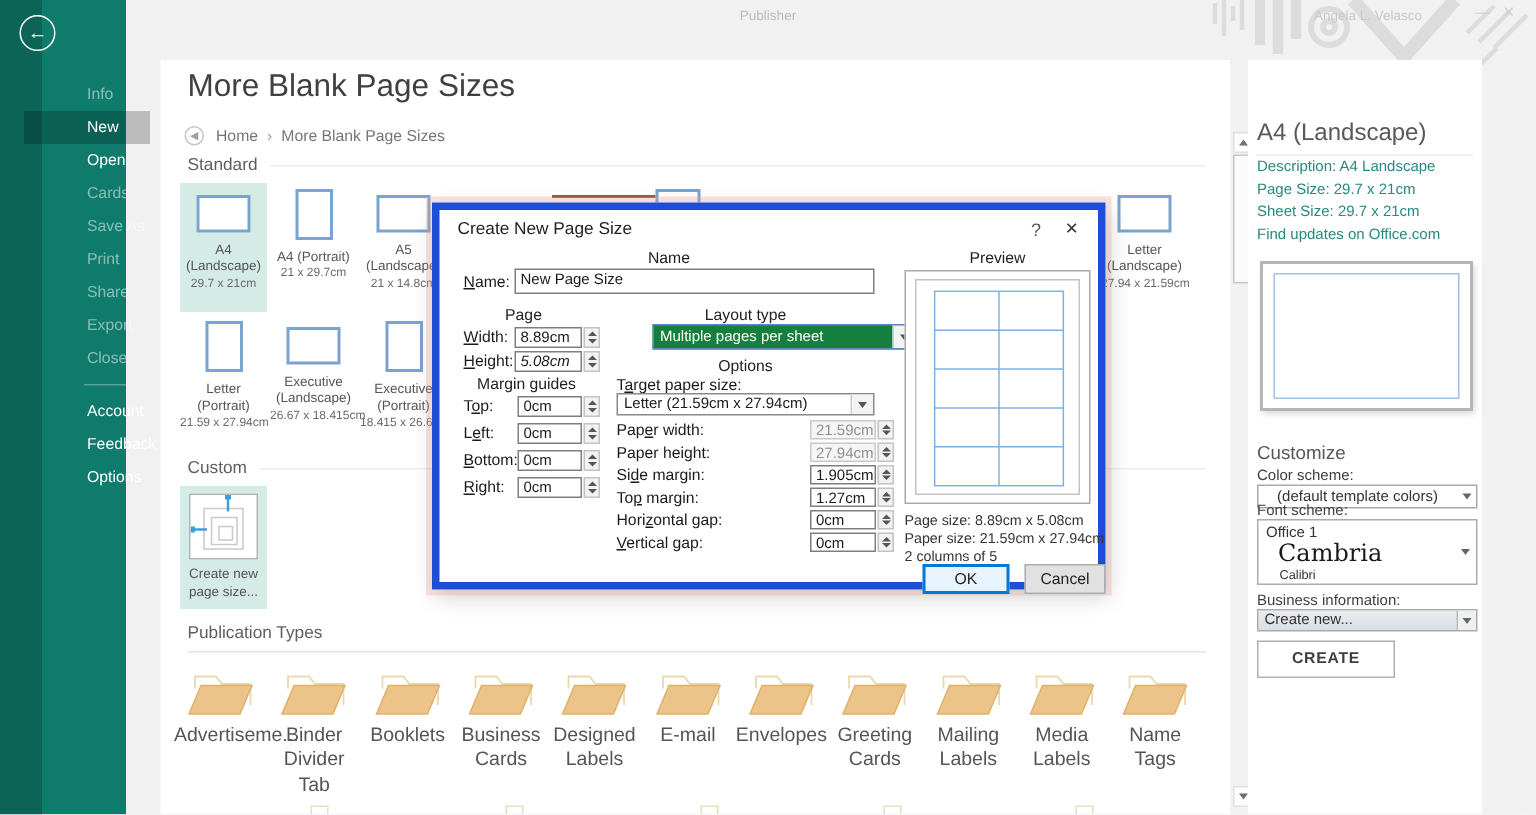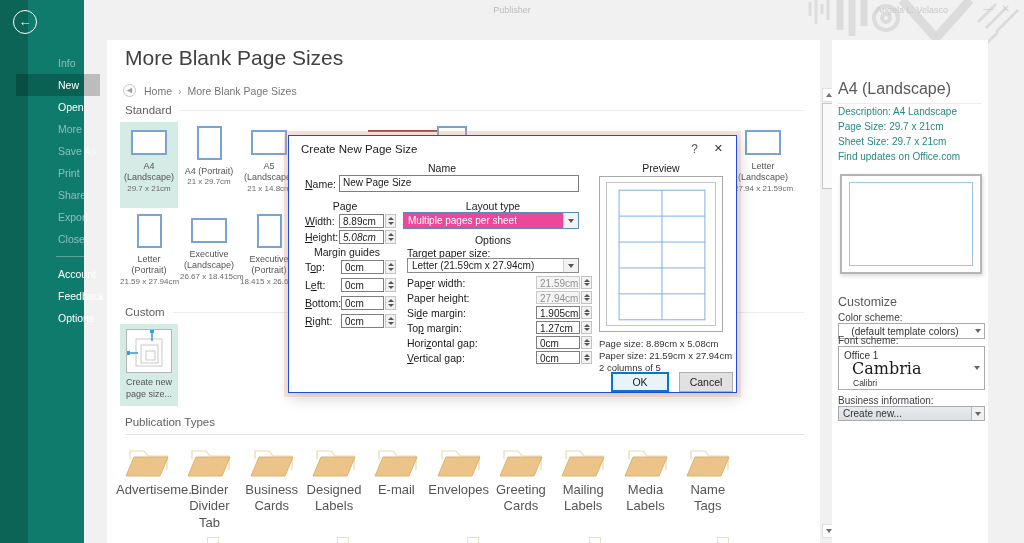--- a/index.html
+++ b/index.html
@@ -51,41 +51,41 @@
   #customtile{position:absolute;left:13px;top:284px;width:58px;height:82px;background:#d5ebe5;text-align:center;
               font-size:9px;color:#555;line-height:1.3;}
   #customicon{width:46px;height:44px;background:#fff;border:1px solid #b5b5b5;margin:5px auto 4px;}
 
   .folderrow{position:absolute;left:9px;top:400px;display:flex;}
   .fcell{width:62.3px;text-align:center;font-size:13px;color:#555;line-height:1.25;}
   .fcell svg{display:block;margin:4px auto 4px;}
   .ghost{position:absolute;width:12px;height:7px;border:1px solid #ecdfbe;border-bottom:none;bottom:-1px;}
 
   
-  #dlg{position:absolute;left:288px;top:135px;width:449px;height:258px;background:#fff;border:1px solid #1d4ed8;
+  #dlg{position:absolute;left:288px;top:135px;width:449px;height:258px;background:#fff;border:5px solid #1d4ed8;
        box-shadow:0 0 0 4px rgba(233,163,146,0.30),2px 5px 14px rgba(0,0,0,0.18);z-index:50;font-size:10.5px;color:#1a1a1a;}
   #dlgtitle{position:absolute;left:12px;top:7px;font-size:11.5px;color:#222;}
   #dlghelp{position:absolute;right:38px;top:6px;color:#555;font-size:12px;}
   #dlgclose{position:absolute;right:13px;top:6px;color:#333;font-size:11px;}
   .grp{position:absolute;display:flex;align-items:center;gap:6px;font-size:10.5px;color:#222;flex-direction:column;}
   .grp .ln{flex:1;border-top:1px solid #dcdcdc;margin-top:1px;}
   .dlbl{position:absolute;white-space:nowrap;}
   .fld{position:absolute;border:1px solid #7e7e7e;background:#fff;font-size:10px;padding:0 3px;line-height:1.4;
        white-space:nowrap;overflow:hidden;}
   .fld.dis{background:#f5f5f5;color:#909090;border-color:#c9c9c9;}
   .spin{position:absolute;border:1px solid #c3c3c3;background:#f2f2f2;display:flex;flex-direction:column;
         align-items:center;justify-content:space-evenly;}
   .spin b{width:0;height:0;border-left:3px solid transparent;border-right:3px solid transparent;}
   .spin b.up{border-bottom:3px solid #555;}
   .spin b.dn{border-top:3px solid #555;}
   .combo{position:absolute;border:1px solid #8a8a8a;background:#fff;display:flex;align-items:stretch;font-size:10px;}
   .combo .txt{flex:1;padding:1px 4px;white-space:nowrap;overflow:hidden;align-self:center;}
   .combo .arr{width:15px;display:flex;align-items:center;justify-content:center;border-left:1px solid #cfcfcf;background:#f3f3f3;}
   .combo .arr i{width:0;height:0;border-left:3.5px solid transparent;border-right:3.5px solid transparent;border-top:4px solid #555;}
-  .combo.hl{background:#ec4899;border-color:#5a8bbf;}
+  .combo.hl{background:#15803d;border-color:#5a8bbf;margin-left:28px;}
   .combo.hl .txt{color:#fff;}
   #pvbox{position:absolute;left:310px;top:40px;width:124px;height:156px;border:1px solid #a9a9a9;background:#fff;}
   #pvsheet{position:absolute;left:6px;top:5px;right:6px;bottom:5px;border:1px solid #c4c4c4;}
   .cap{position:absolute;left:310px;font-size:9.5px;color:#333;white-space:nowrap;}
   .btn{position:absolute;height:20px;font-size:10.5px;color:#222;text-align:center;line-height:18px;background:#e1e1e1;border:1px solid #adadad;}
   .btn.focus{background:#e9f3fb;border:2px solid #0078d7;line-height:16px;}
 
   
   #rp-title{position:absolute;left:6px;top:40px;font-size:16px;color:#595959;}
   #rp-rule{position:absolute;left:6px;right:6px;top:63px;border-top:1px solid #ececec;}
@@ -147,21 +147,21 @@
   <div id="account">Angela L. Velasco</div>
   <div id="winbtns"><span>—</span><span>✕</span></div>
 
   <div id="sidebar">
     <div class="strip"></div>
     <div id="backbtn">←</div>
     <div id="menu">
         <div class="mitem dim">Info</div>
         <div class="mitem sel">New</div>
         <div class="mitem">Open</div>
-        <div class="mitem dim">More</div>
+        <div class="mitem dim">Cards</div>
         <div class="mitem dim">Save As</div>
         <div class="mitem dim">Print</div>
         <div class="mitem dim">Share</div>
         <div class="mitem dim">Export</div>
         <div class="mitem dim">Close</div>
         <div class="mdivider"></div>
         <div class="mitem">Account</div>
         <div class="mitem">Feedback</div>
         <div class="mitem">Options</div>
       </div>
@@ -260,20 +260,27 @@
             <path d="M6 15 V7 h14 l4 5 h19 v14" fill="#fff" stroke="#ead9ae" stroke-width="1.2"></path>
             <polygon points="2,32 10,13 44,13 36,32" fill="#ecc388" stroke="#dfb26c"></polygon>
           </svg>
           <div>Binder Divider Tab</div>
         </div>
         <div class="fcell">
           <svg width="46" height="34" viewBox="0 0 46 34">
             <path d="M6 15 V7 h14 l4 5 h19 v14" fill="#fff" stroke="#ead9ae" stroke-width="1.2"></path>
             <polygon points="2,32 10,13 44,13 36,32" fill="#ecc388" stroke="#dfb26c"></polygon>
           </svg>
+          <div>Booklets</div>
+        </div>
+        <div class="fcell">
+          <svg width="46" height="34" viewBox="0 0 46 34">
+            <path d="M6 15 V7 h14 l4 5 h19 v14" fill="#fff" stroke="#ead9ae" stroke-width="1.2"></path>
+            <polygon points="2,32 10,13 44,13 36,32" fill="#ecc388" stroke="#dfb26c"></polygon>
+          </svg>
           <div>Business Cards</div>
         </div>
         <div class="fcell">
           <svg width="46" height="34" viewBox="0 0 46 34">
             <path d="M6 15 V7 h14 l4 5 h19 v14" fill="#fff" stroke="#ead9ae" stroke-width="1.2"></path>
             <polygon points="2,32 10,13 44,13 36,32" fill="#ecc388" stroke="#dfb26c"></polygon>
           </svg>
           <div>Designed Labels</div>
         </div>
         <div class="fcell">
@@ -365,20 +372,21 @@
     </div>
 
     <div class="rp-lbl" style="top:355px">Business information:</div>
     <div class="rp-sel" id="rp-biz" style="top:366px;height:15px">
       <span class="txt">Create new...</span>
       <span class="arr">
           <i></i>
         </span>
     </div>
 
+    <div id="rp-create">CREATE</div>
   </div>
 
   <div id="dlg">
     <div id="dlgtitle">Create New Page Size</div>
     <div id="dlghelp">?</div>
     <div id="dlgclose">✕</div>
 
     <div class="grp" style="left:10px;top:26px;width:286px">
       <span>Name</span>
         <span class="ln"></span>

